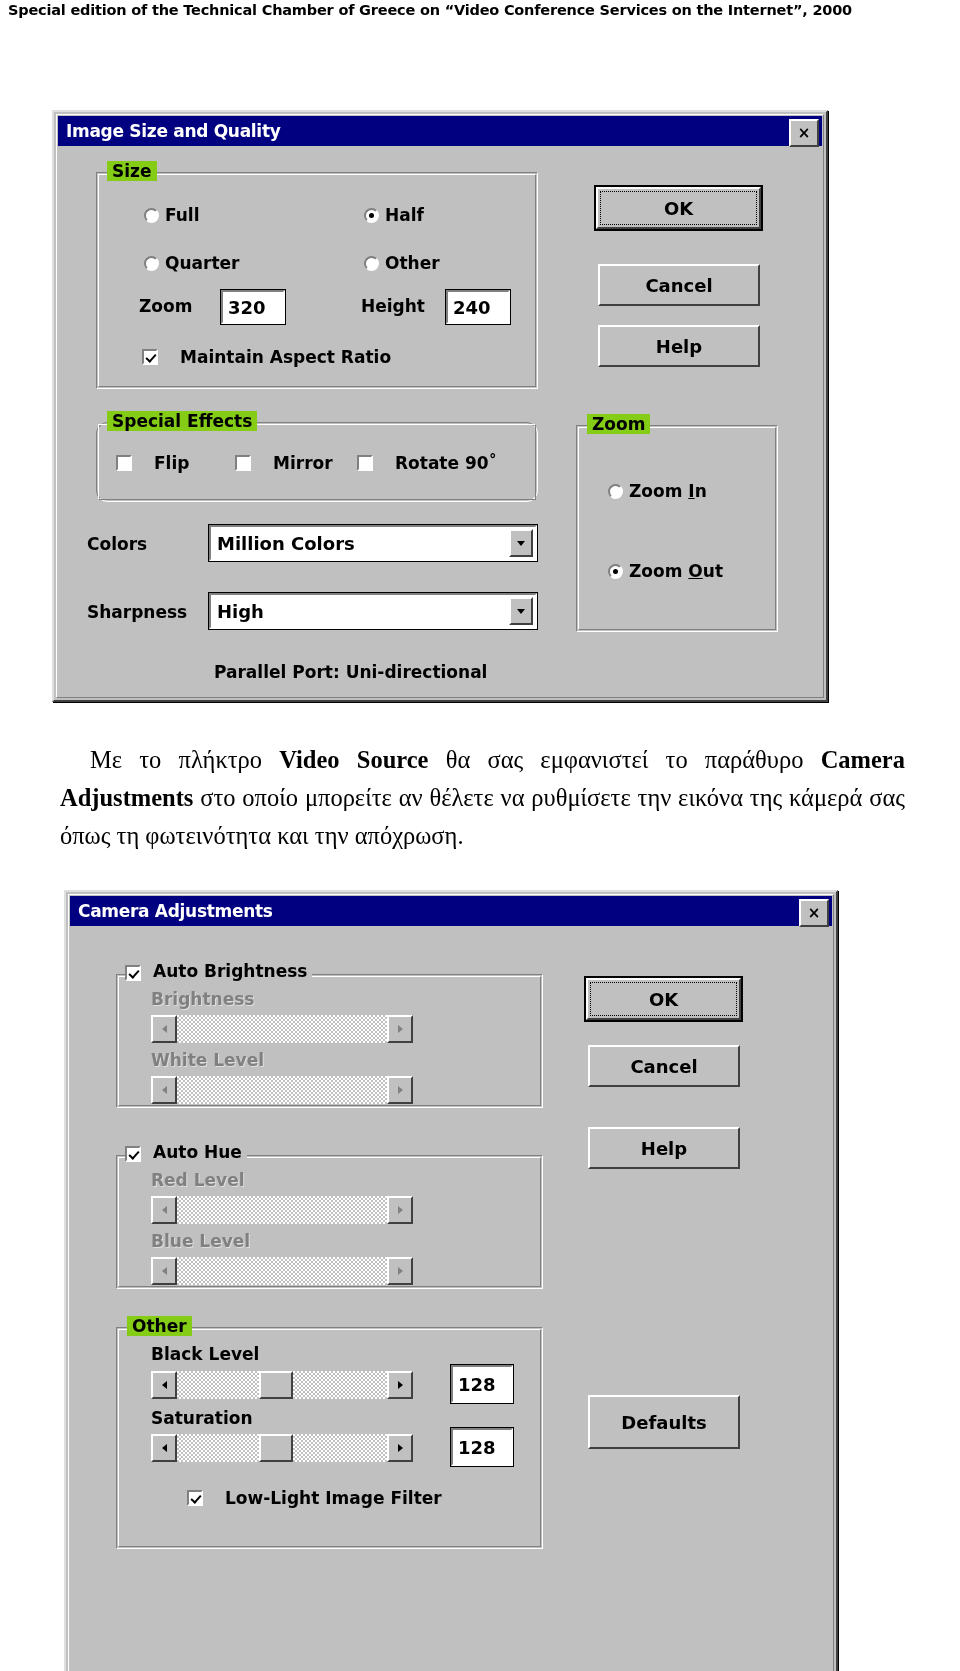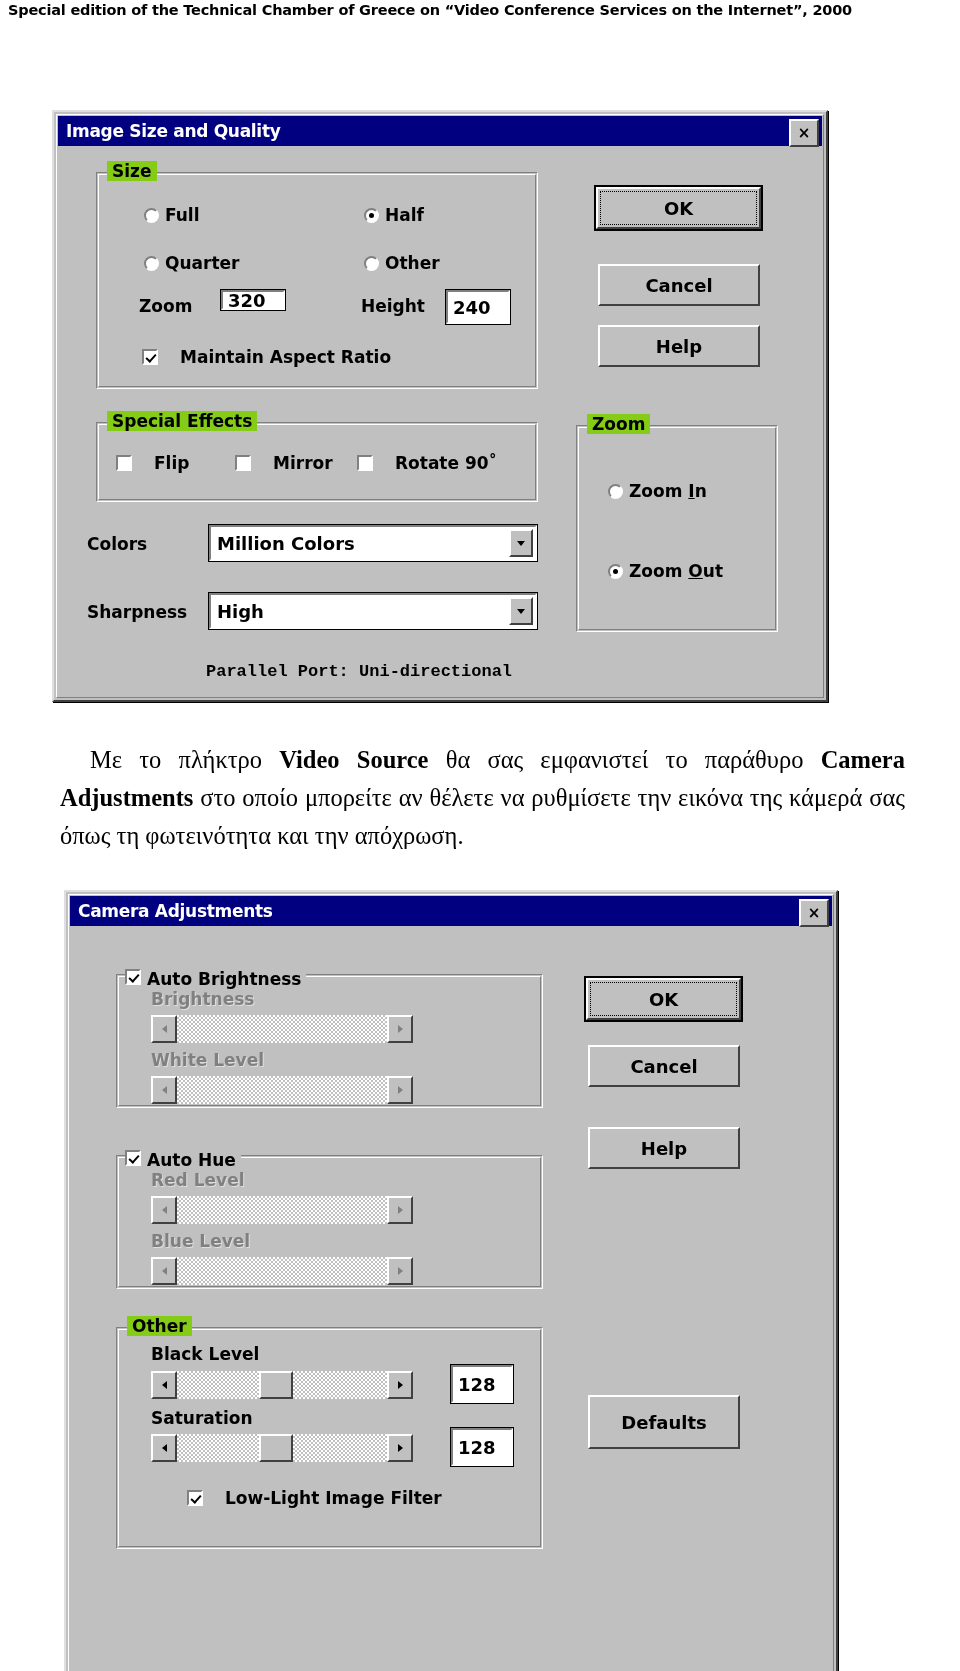--- a/index.html
+++ b/index.html
@@ -61,22 +61,22 @@
     border-right:1px solid #808080;border-bottom:1px solid #808080;
     pointer-events:none;
   }
   .group-label{
     position:absolute;top:-12px;left:10px;background:#84cc16;
     padding:0 5px;font-family:"DejaVu Sans",sans-serif;
     font-size:17px;font-weight:bold;color:#000;z-index:2;white-space:nowrap;
   }
   .group-check-label{
     position:absolute;top:-14px;left:8px;background:#c0c0c0;
-    padding:0 5px 0 0;display:flex;align-items:flex-start;gap:6px;
-    z-index:2;white-space:nowrap;margin-top:8px;
+    padding:0 5px 0 0;display:flex;align-items:flex-end;gap:12px;
+    z-index:2;white-space:nowrap;
   }
   .group-check-label .txt{
     font-family:"DejaVu Sans",sans-serif;font-size:17px;font-weight:bold;color:#000;
   }
 
   
   .lbl{
     position:absolute;font-family:"DejaVu Sans",sans-serif;
     font-size:17px;font-weight:bold;color:#000;white-space:nowrap;
   }
@@ -218,30 +218,30 @@
     <div class="radio-row" style="left:90px;top:141px;">
       <span class="radio"></span>
       <span class="txt">Quarter</span>
     </div>
     <div class="radio-row" style="left:310px;top:141px;">
       <span class="radio"></span>
       <span class="txt">Other</span>
     </div>
 
     <div class="lbl" style="left:85px;top:184px;">Zoom</div>
-    <div class="field" style="left:167px;top:178px;width:64px;height:20px;">320</div>
+    <div class="field" style="left:167px;top:178px;width:64px;height:34px;">320</div>
     <div class="lbl" style="left:307px;top:184px;">Height</div>
     <div class="field" style="left:392px;top:178px;width:64px;height:34px;">240</div>
 
     <div class="chk-row" style="left:88px;top:235px;">
       <span class="chk on"></span>
       <span class="txt">Maintain Aspect Ratio</span>
     </div>
 
-    <div class="group" style="left:42px;top:310px;width:440px;height:78px;">
+    <div class="group" style="left:42px;top:310px;width:440px;height:78px;border-radius:12px;">
       <span class="group-label">Special Effects</span>
     </div>
     <div class="chk-row" style="left:62px;top:341px;">
       <span class="chk"></span>
       <span class="txt">Flip</span>
     </div>
     <div class="chk-row" style="left:181px;top:341px;">
       <span class="chk"></span>
       <span class="txt">Mirror</span>
     </div>
@@ -259,21 +259,21 @@
     </div>
 
     <div class="lbl" style="left:33px;top:490px;">Sharpness</div>
     <div class="combo" style="left:155px;top:481px;width:328px;height:36px;">
       <span class="val">High</span>
       <span class="arrow">
           <span class="tri-d"></span>
         </span>
     </div>
 
-    <div class="status-text" style="left:152px;top:550px;font-family:Liberation Mono, monospace;">Parallel Port: Uni-directional</div>
+    <div class="status-text" style="left:160px;top:550px;">Parallel Port: Uni-directional</div>
 
     <div class="btn default" style="left:542px;top:75px;width:165px;height:42px;">
       <span class="focus"></span>
       <span>OK</span>
     </div>
     <div class="btn" style="left:544px;top:152px;width:162px;height:42px;">
       <span>Cancel</span>
     </div>
     <div class="btn" style="left:544px;top:213px;width:162px;height:42px;">
       <span>Help</span>

